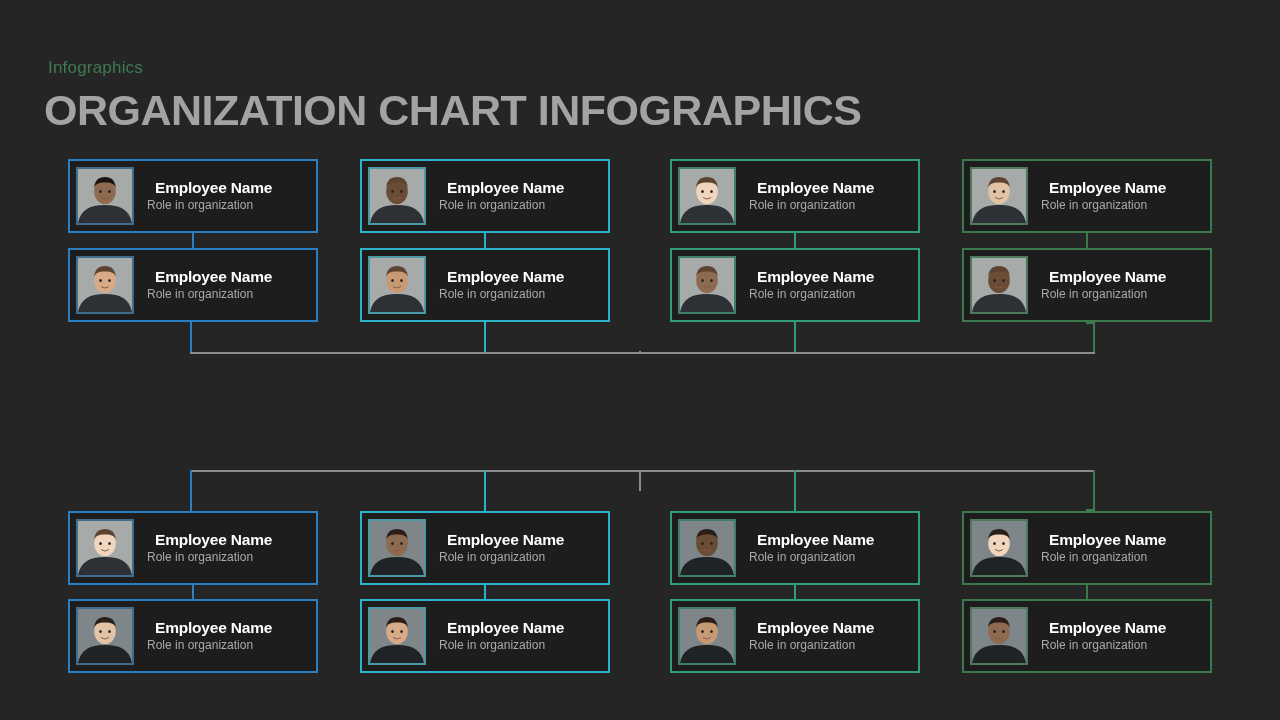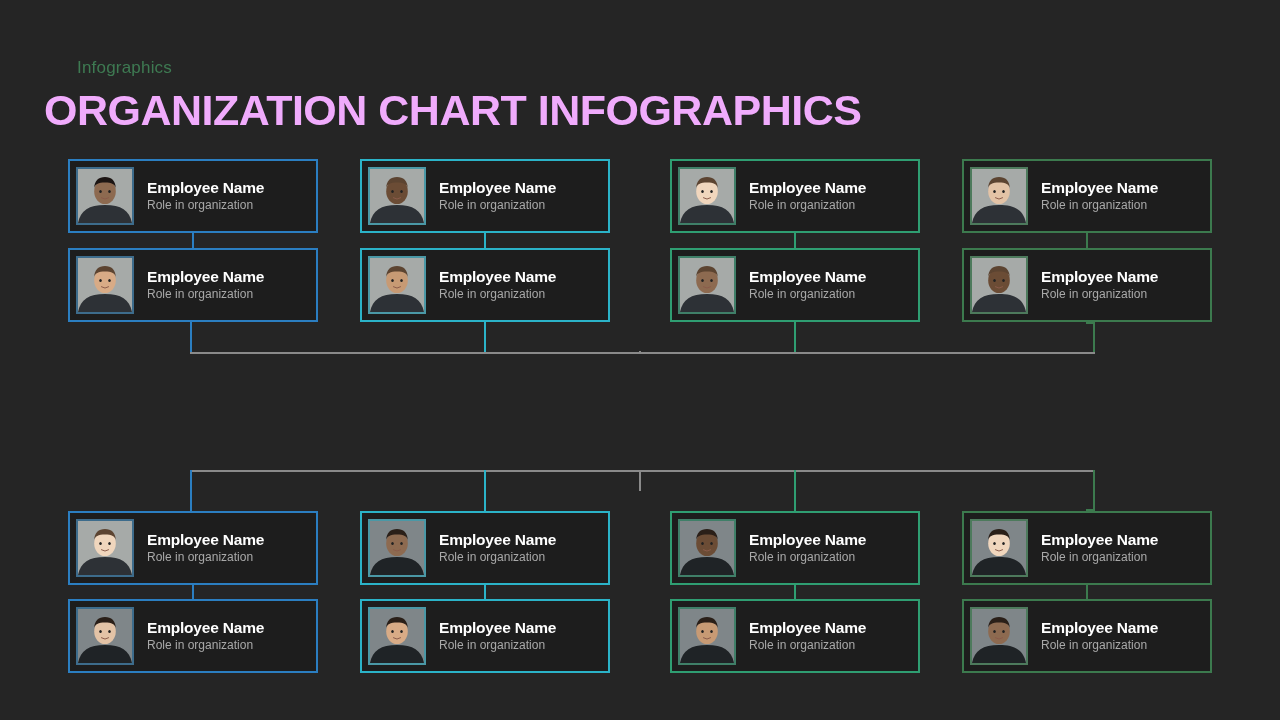--- a/index.html
+++ b/index.html
@@ -9,21 +9,20 @@
     font-family: "Liberation Sans", sans-serif;
     overflow: hidden;
   }
   #stage { position: relative; width: 1280px; height: 720px; background: #252525; }
 
   
   .kicker {
     position: absolute; left: 48px; top: 58px;
     font-size: 17px; font-weight: 400; letter-spacing: .2px;
     color: #3e7a52;
-    margin-left: 29px;
   }
   .title {
     position: absolute; left: 44px; top: 86px;
     font-size: 43px; font-weight: bold; letter-spacing: -0.5px;
     color: #ffffff; white-space: nowrap;
   }
 
   
   .wires { position: absolute; left: 0; top: 0; width: 1280px; height: 720px; }
   .hbus { position: absolute; height: 2px; background: #8a8a8a; }
@@ -43,21 +42,21 @@
     border: 2px solid #3d6c8c;
     background: #8e8e8e;
     flex: 0 0 auto;
     overflow: hidden;
     position: relative;
   }
   .card .photo .face { position: absolute; inset: 0; }
   .card .meta { margin-left: 13px; overflow: hidden; }
   .card .ename {
     font-size: 15.5px; font-weight: bold; color: #ffffff;
-    white-space: nowrap; letter-spacing: -0.2px; line-height: 1.15;
+    white-space: nowrap; letter-spacing: -0.2px; line-height: 1.15; margin-left: 8px;
   }
   .card .erole {
     font-size: 12px; color: #a9a9a9; white-space: nowrap;
     margin-top: 2px; line-height: 1.15;
   }
 
   
   .center {
     position: absolute;
     width: 152px; height: 152px;
@@ -79,21 +78,21 @@
 
   
   .face, .avatar .face { display: block; width: 100%; height: 100%; }
 </style>
 </head>
 <body>
 
 <div id="stage" style="background: rgb(37, 37, 37);">
 
   <div class="kicker" style="color: rgb(62, 122, 82);">Infographics</div>
-  <div class="title" style="color: #f0abfc; text-align: center;">ORGANIZATION CHART INFOGRAPHICS</div>
+  <div class="title" style="color: #a3a3a3; text-align: center;">ORGANIZATION CHART INFOGRAPHICS</div>
 
   <div class="wires" id="wires" style="z-index: 1;">
       <div class="vdrop" style="left: 192px; top: 233px; height: 15px; background: rgb(43, 126, 193);"></div>
       <div class="vdrop" style="left: 484px; top: 233px; height: 15px; background: rgb(43, 179, 200);"></div>
       <div class="vdrop" style="left: 794px; top: 233px; height: 15px; background: rgb(47, 158, 114);"></div>
       <div class="vdrop" style="left: 1086px; top: 233px; height: 15px; background: rgb(60, 122, 78);"></div>
       <div class="vdrop" style="left: 192px; top: 585px; height: 14px; background: rgb(43, 126, 193);"></div>
       <div class="vdrop" style="left: 484px; top: 585px; height: 14px; background: rgb(43, 179, 200);"></div>
       <div class="vdrop" style="left: 794px; top: 585px; height: 14px; background: rgb(47, 158, 114);"></div>
       <div class="vdrop" style="left: 1086px; top: 585px; height: 14px; background: rgb(60, 122, 78);"></div>

